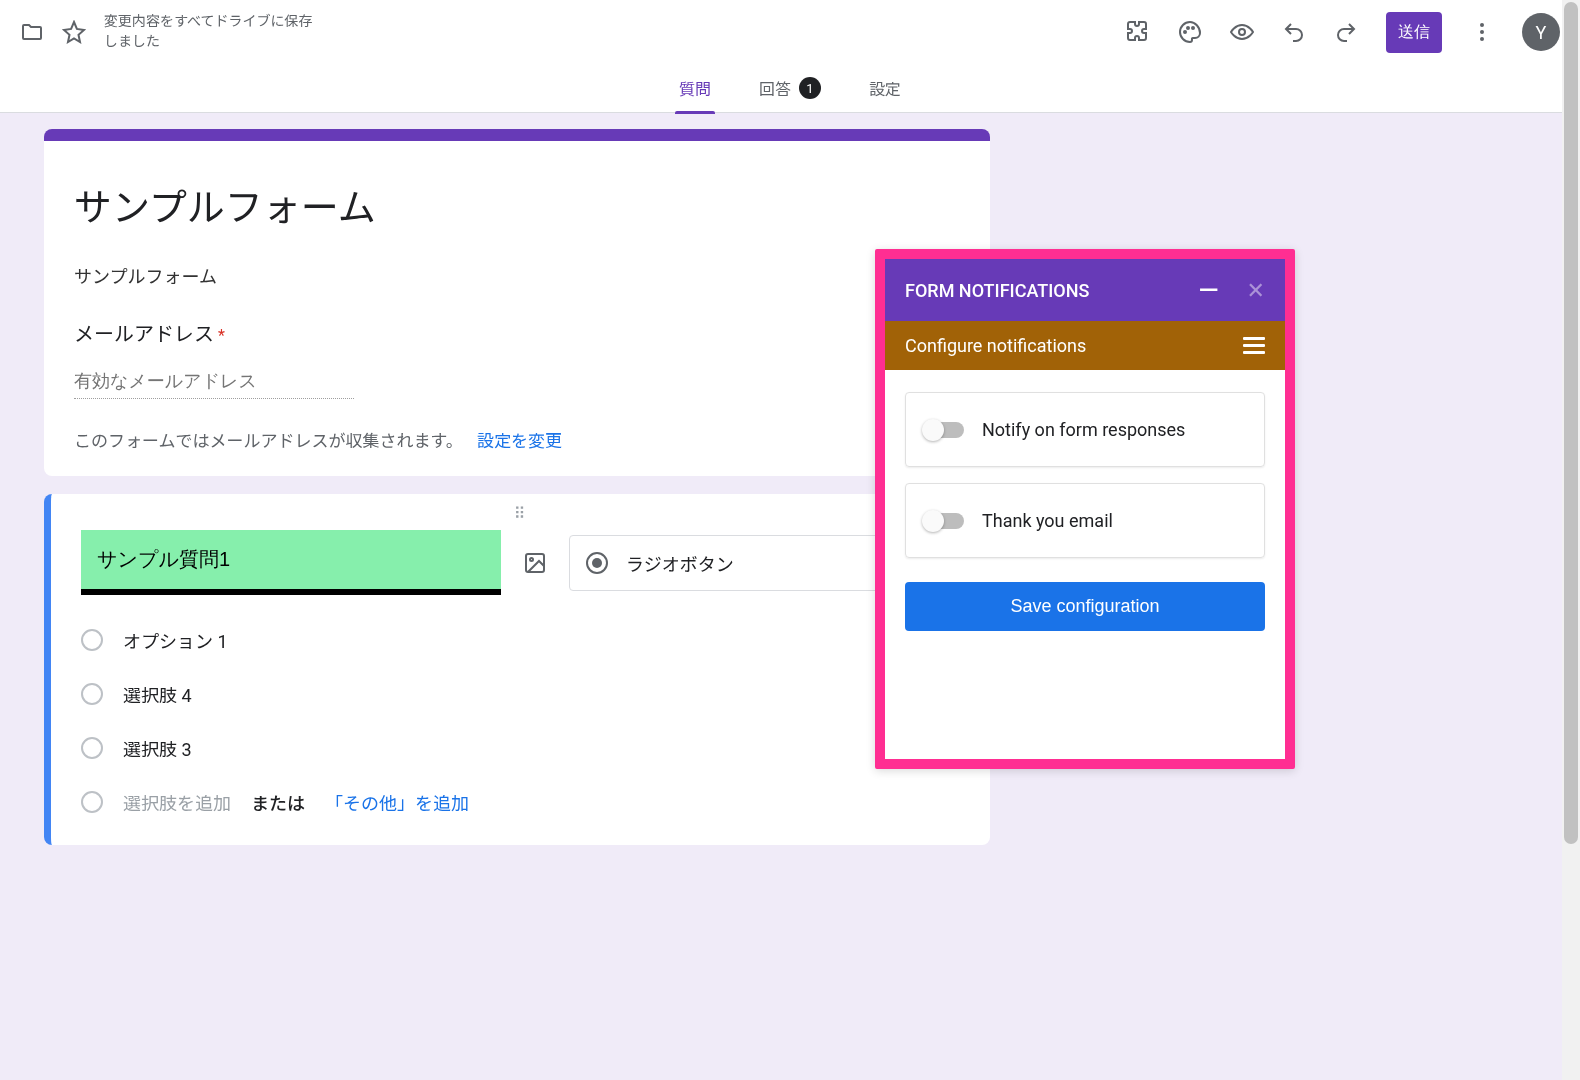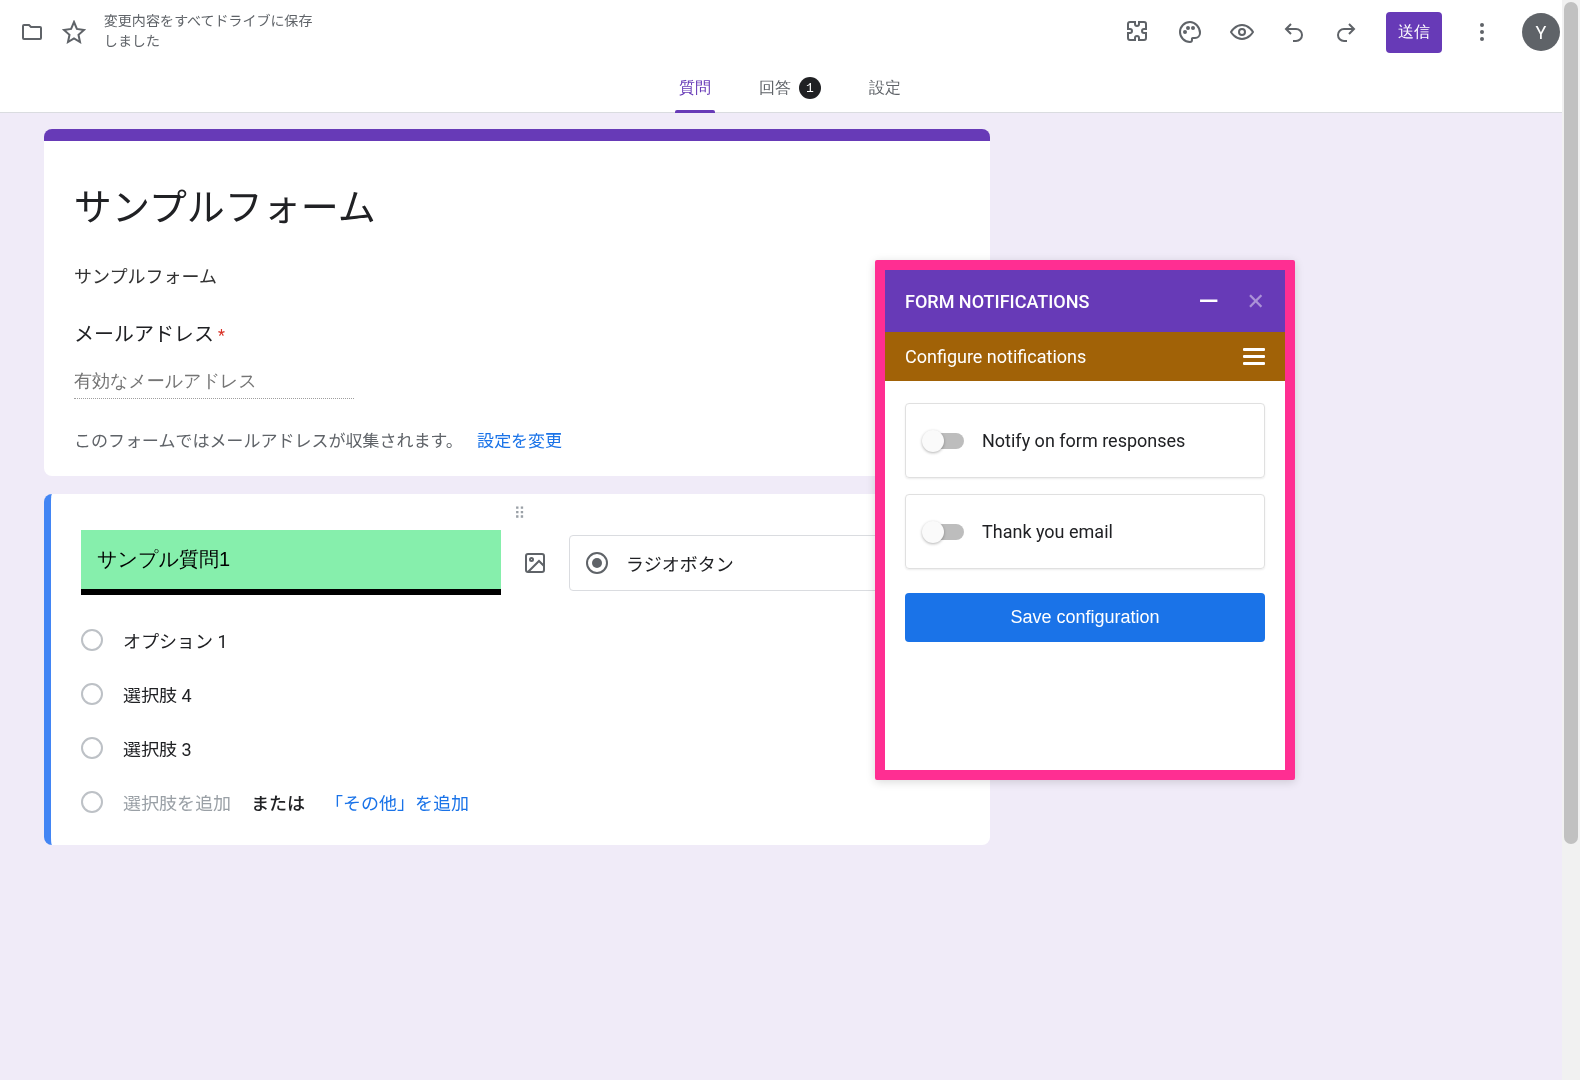--- a/index.html
+++ b/index.html
@@ -52,21 +52,20 @@
     color:#fff;
     display:flex; align-items:center; justify-content:center;
     font-size:18px;
   }
   .tabs {
     display:flex;
     justify-content:center;
     gap:40px;
     height:48px;
     align-items:center;
-    font-family:Liberation Mono, monospace;
   }
   .tab {
     font-size:16px;
     color:#5f6368;
     padding:12px 4px;
     position:relative;
     cursor:pointer;
     display:flex;
     align-items:center;
     gap:8px;
@@ -195,21 +194,21 @@
     border-radius:50%;
     flex-shrink:0;
   }
   .opt-add { color:#9aa0a6; }
   .opt-or { color:#202124; font-weight:500; }
   .opt-other { color:#1a73e8; cursor:pointer; }
 
   
   .addon-frame {
     position:fixed;
-    top:260px;
+    top:249px;
     left:875px;
     width:420px;
     height:520px;
     border:10px solid #ff2e92;
     border-radius:2px;
     background:#fff;
     display:flex;
     flex-direction:column;
     box-shadow:0 2px 10px rgba(0,0,0,0.15);
   }

